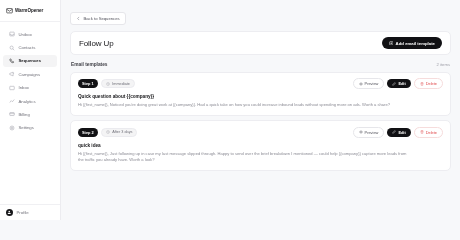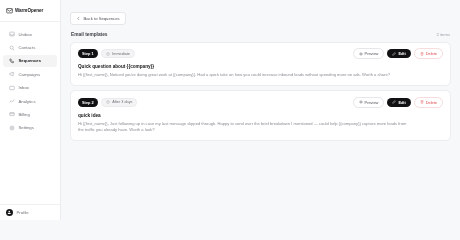--- a/index.html
+++ b/index.html
@@ -292,20 +292,32 @@
 
     <div class="back-btn">
       <span class="ico">
         <svg viewBox="0 0 16 16" fill="none" stroke="currentColor" stroke-width="1.6">
           <path d="M10 3 5 8l5 5"></path>
         </svg>
       </span>
       <span class="lbl">Back to Sequences</span>
     </div>
 
+    <div class="title-card">
+      <div class="page-title">Follow Up</div>
+      <div class="add-btn">
+        <span class="ico">
+          <svg viewBox="0 0 16 16" fill="none" stroke="currentColor" stroke-width="1.8">
+            <rect x="2.2" y="2.2" width="11.6" height="11.6" rx="2"></rect>
+              <path d="M8 5.2v5.6M5.2 8h5.6"></path>
+          </svg>
+        </span>
+        <span class="lbl">Add email template</span>
+      </div>
+    </div>
 
     <div class="section-head">
       <span class="section-title">Email templates</span>
       <span class="section-count">2 items</span>
     </div>
 
     <div class="cards">
 
       <div class="tcard">
         <div class="tcard-top">

